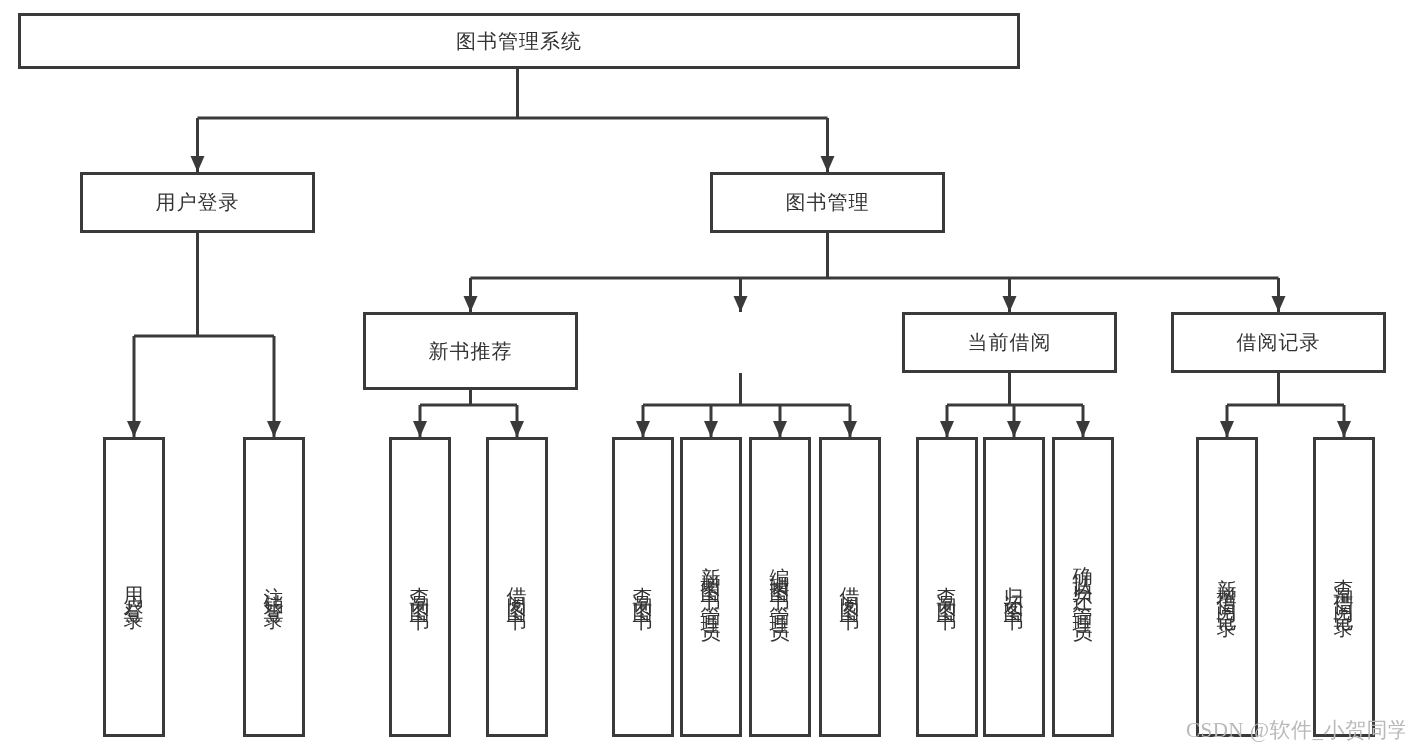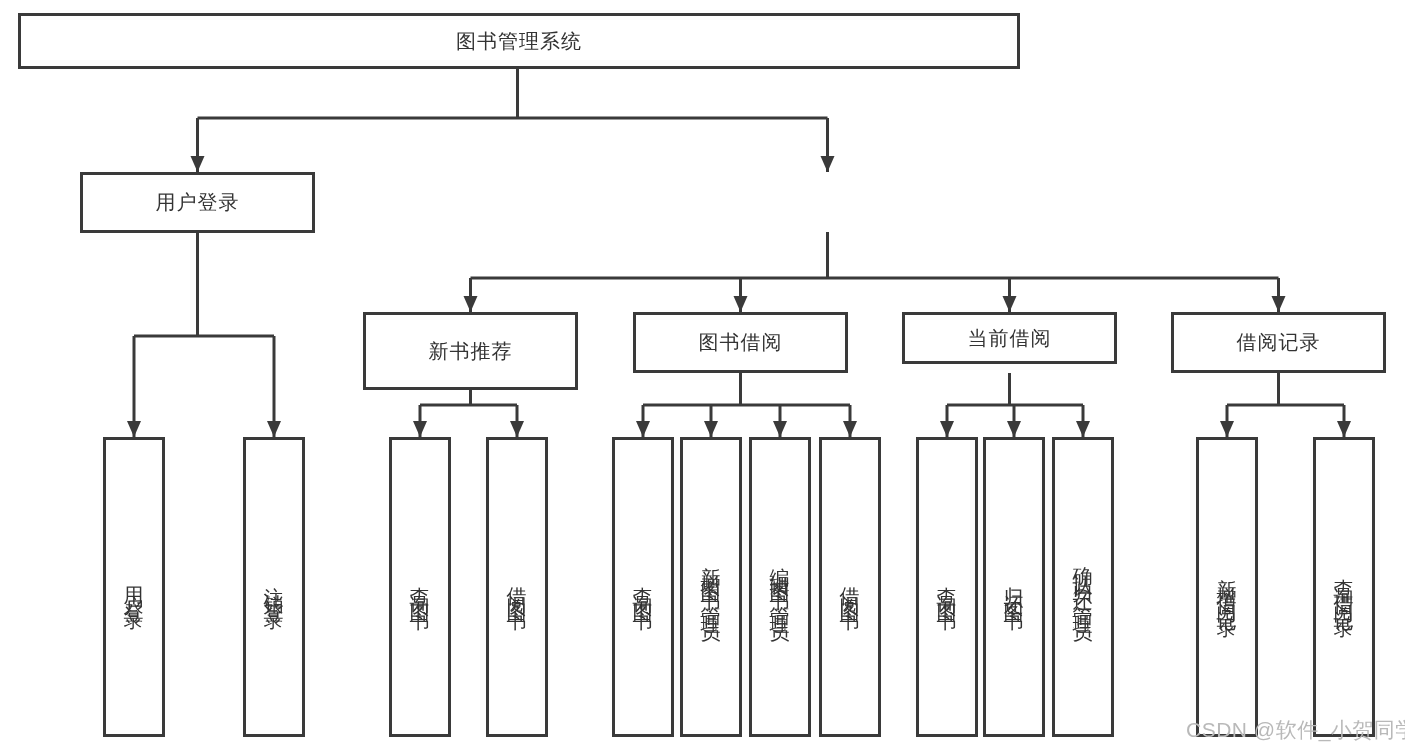--- a/index.html
+++ b/index.html
@@ -3,21 +3,21 @@
 <meta charset="utf-8">
 <style>
   :root{
     --line:#3a3a3a; --box-border:#3a3a3a; --box-fill:#ffffff;
     --text:#333333; --watermark:#b9b9b9; --background:#ffffff;
   }
   html,body{margin:0;padding:0;background:var(--background);}
   .canvas{
     position:relative; width:1405px; height:747px; overflow:hidden;
     background:var(--background);
-    font-family:Liberation Sans, sans-serif;
+    font-family:Liberation Serif, serif;
     color:var(--text);
   }
   .node{
     position:absolute; box-sizing:border-box;
     background:var(--box-fill); border:3px solid var(--box-border);
     display:flex; align-items:center; justify-content:center;
     font-size:20px; letter-spacing:1px; z-index:2;
   }
   .vtext{
     writing-mode:vertical-rl; text-orientation:mixed;
@@ -80,28 +80,28 @@
     <line class="ln" x1="1344" y1="405" x2="1344" y2="437" marker-end="url(#arrow)"></line>
   </svg>
 
   <div class="node" style="left:18px;top:13px;width:1002px;height:56px">
     <span>图书管理系统</span>
   </div>
 
   <div class="node" style="left:80px;top:172px;width:235px;height:61px">
     <span>用户登录</span>
   </div>
+  <div class="node" style="left:710px;top:172px;width:235px;height:61px">
+    <span>图书管理</span>
+  </div>
 
   <div class="node" style="left:363px;top:312px;width:215px;height:78px">
     <span>新书推荐</span>
   </div>
-  <div class="node" style="left:633px;top:312px;width:215px;height:61px">
-    <span>图书借阅</span>
-  </div>
-  <div class="node" style="left:902px;top:312px;width:215px;height:52px">
+  <div class="node" style="left:902px;top:312px;width:215px;height:61px">
     <span>当前借阅</span>
   </div>
   <div class="node" style="left:1171px;top:312px;width:215px;height:61px">
     <span>借阅记录</span>
   </div>
 
   <div class="node" style="left:103px;top:437px;width:62px;height:300px">
     <span class="vtext">用户登录</span>
   </div>
   <div class="node" style="left:243px;top:437px;width:62px;height:300px">

